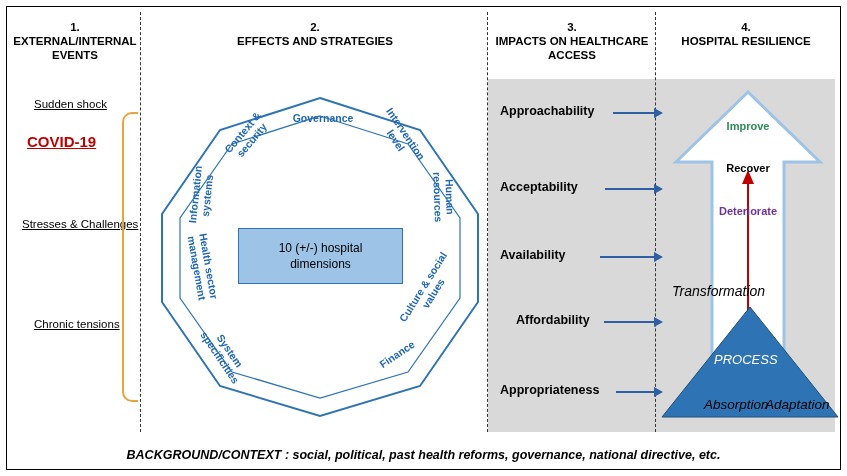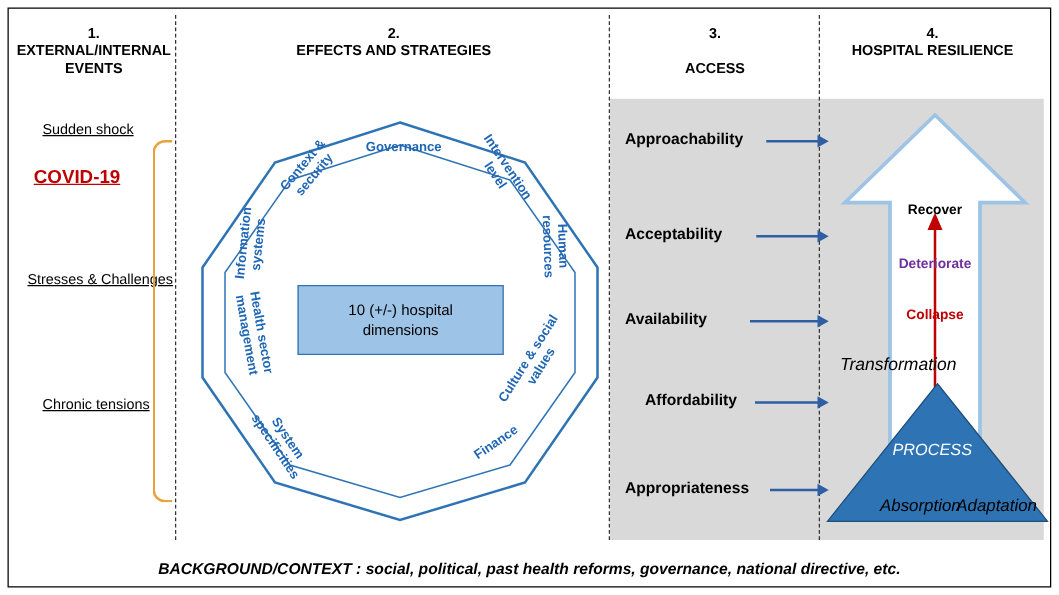--- a/index.html
+++ b/index.html
@@ -236,21 +236,21 @@
     <span>EVENTS</span>
   </div>
 
   <div class="colhead c2">
     <span class="num">2.</span>
     <span>EFFECTS AND STRATEGIES</span><br>
   </div>
 
   <div class="colhead c3">
     <span class="num">3.</span>
-    <br>
+    <span>IMPACTS ON HEALTHCARE</span><br>
     <span>ACCESS</span>
   </div>
 
   <div class="colhead c4">
     <span class="num">4.</span>
     <span>HOSPITAL RESILIENCE</span><br>
   </div>
 
   <div class="c1label" id="lbl-sudden">Sudden shock</div>
   <div class="c1label" id="lbl-covid">COVID-19</div>
@@ -310,23 +310,23 @@
 
   <div class="access-item" style="left:500px; top:383px;">Appropriateness</div>
   <div class="arrow" style="left:616px; top:391px; width:39px;"></div>
 
   <div class="uparrow-wrap">
     <svg width="160" height="300" viewBox="0 0 160 300">
       <polygon points="80,4 152,74 116,74 116,296 44,296 44,74 8,74" fill="#ffffff" stroke="#9dc3e6" stroke-width="3"></polygon>
       <line x1="80" y1="250" x2="80" y2="90" stroke="#c00000" stroke-width="2"></line>
       <polygon points="80,82 74,96 86,96" fill="#c00000"></polygon>
     </svg>
+    <div class="arrow-label" id="al-improve">Improve</div>
     <div class="arrow-label" id="al-recover">Recover</div>
     <div class="arrow-label" id="al-deteriorate">Deteriorate</div>
-    <div class="arrow-label" id="al-collapse">Collapse</div>
   </div>
 
   <div class="tri-wrap">
     <svg width="180" height="120" viewBox="0 0 180 120">
       <polygon points="90,2 178,112 2,112" fill="#2e74b5" stroke="#1f4e79" stroke-width="1"></polygon>
     </svg>
   </div>
   <div class="tri-label" id="tl-transformation">Transformation</div>
   <div class="tri-label" id="tl-process">PROCESS</div>
   <div class="tri-label" id="tl-absorption">Absorption</div>

